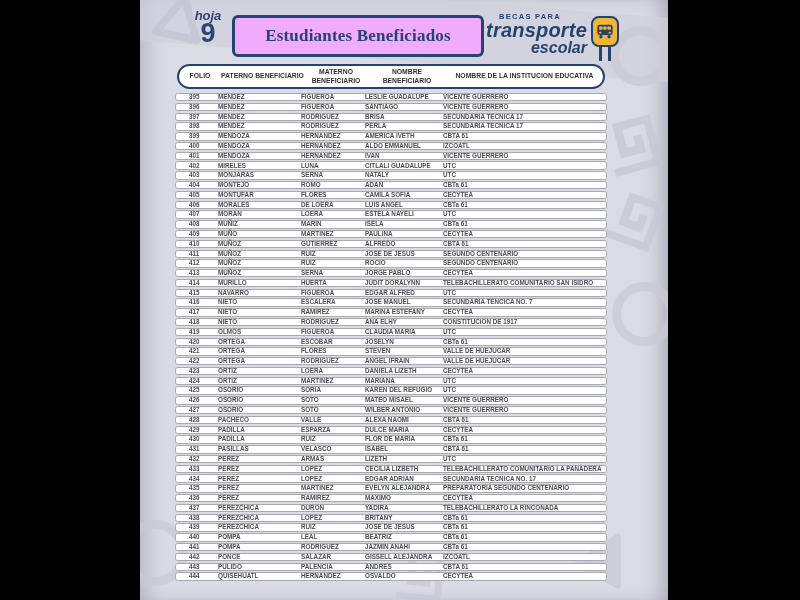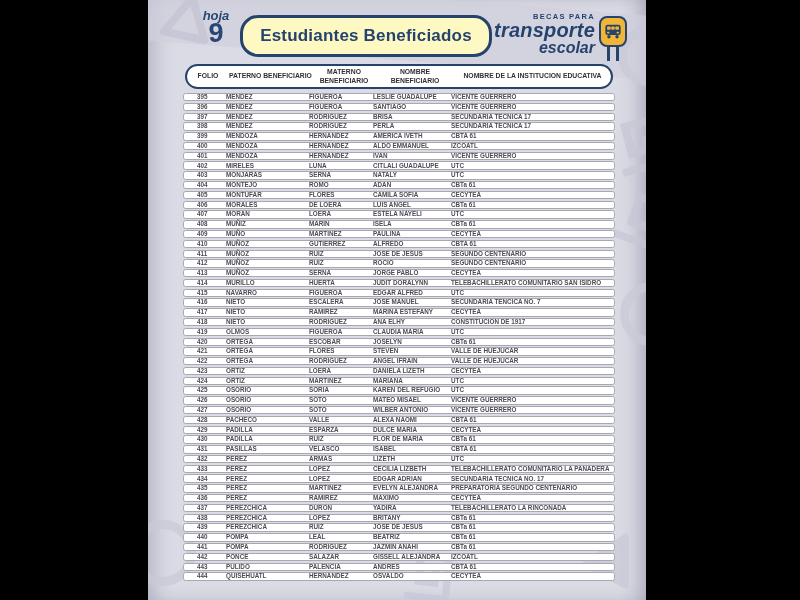--- a/index.html
+++ b/index.html
@@ -1,33 +1,33 @@
 <!DOCTYPE html>
 <html style="--navy: #26436e; --yellow: #f1b637; --page-bg: #dbdbe5;"><head>
 <meta charset="utf-8">
 <style>
   html,body{margin:0;padding:0;background:#000;}
   #stage{position:relative;width:800px;height:600px;background:#000;overflow:hidden;
          font-family:"Liberation Sans",sans-serif;}
-  .page{position:absolute;left:148px;top:0;width:498px;height:600px;background:var(--page-bg,#dbdbe5);
-        overflow:hidden;box-shadow:inset -16px 0 22px -12px rgba(90,90,120,.45), inset 16px 0 22px -12px rgba(90,90,120,.35);}
+  .page{position:absolute;left:140px;top:0;width:498px;height:600px;background:var(--page-bg,#dbdbe5);
+        overflow:hidden;box-shadow:inset -16px 0 22px -12px rgba(90,90,120,.45), inset 16px 0 22px -12px rgba(90,90,120,.35);padding-left:30px;}
   
   .decor{position:absolute;pointer-events:none;}
   .band{left:-30px;top:-26px;width:640px;height:64px;background:#d0d0dd;opacity:.65;
         transform:rotate(4.5deg);transform-origin:left center;}
   .circle{border-radius:50%;border:9px solid #c9c9d7;opacity:.75;}
   
   .hoja{position:absolute;left:45px;top:9px;width:46px;text-align:center;color:#2a4672;}
   .hoja-label{display:block;font-style:italic;font-weight:bold;font-size:13px;line-height:1;}
   .hoja-num{display:block;font-weight:bold;font-size:27px;line-height:.85;}
-  .title-box{position:absolute;left:92px;top:15px;width:246px;height:36px;background:#fef9c3;
-             border:3px solid var(--navy,#26436e);border-radius:18px;display:flex;align-items:center;justify-content:center;}
+  .title-box{position:absolute;left:92px;top:15px;width:246px;height:36px;background:#f0abfc;
+             border:3px solid var(--navy,#26436e);border-radius:6px;display:flex;align-items:center;justify-content:center;font-family:Liberation Serif, serif;}
   .title-text{font-size:17px;font-weight:bold;color:var(--navy,#26436e);letter-spacing:.2px;white-space:nowrap;}
   .logo{position:absolute;left:333px;top:13px;width:114px;text-align:right;color:var(--navy,#26436e);}
-  .logo-l1{display:block;font-size:7.5px;font-weight:bold;letter-spacing:1.3px;line-height:1.1;}
+  .logo-l1{display:block;font-size:7.5px;font-weight:bold;letter-spacing:1.3px;line-height:1.1;text-align:center;}
   .logo-l2{display:block;font-size:20px;font-weight:bold;font-style:italic;line-height:.95;letter-spacing:.2px;}
   .logo-l3{display:block;font-size:16px;font-weight:bold;font-style:italic;line-height:.95;}
   .bus-sign{position:absolute;left:451px;top:16px;width:28px;height:31px;background:var(--yellow,#f1b637);
             border:2.5px solid var(--navy,#26436e);border-radius:8px;box-sizing:border-box;
             display:flex;align-items:center;justify-content:center;}
   .post{position:absolute;width:3px;height:15px;background:var(--navy,#26436e);top:46px;}
   .post.p1{left:459px;} .post.p2{left:468px;}
   
   .table-head{position:absolute;left:37px;top:64px;width:428px;height:25px;background:#fff;
               border:2.5px solid var(--navy,#26436e);border-radius:14px;box-sizing:border-box;

